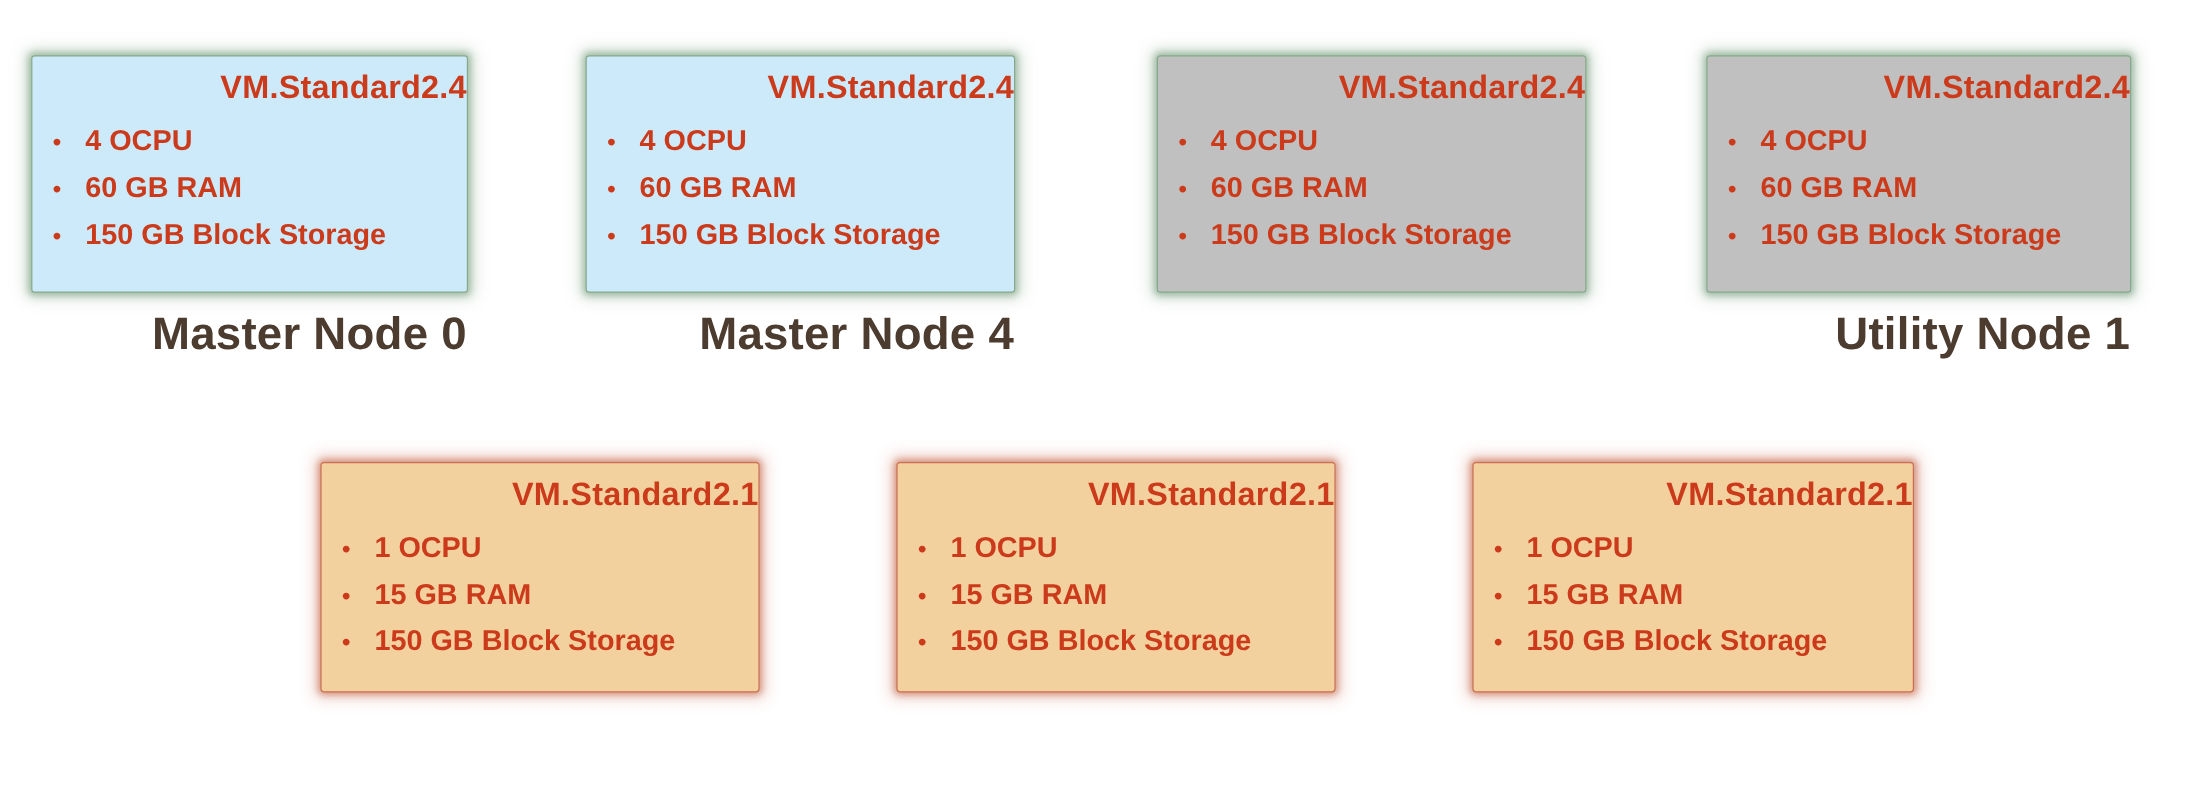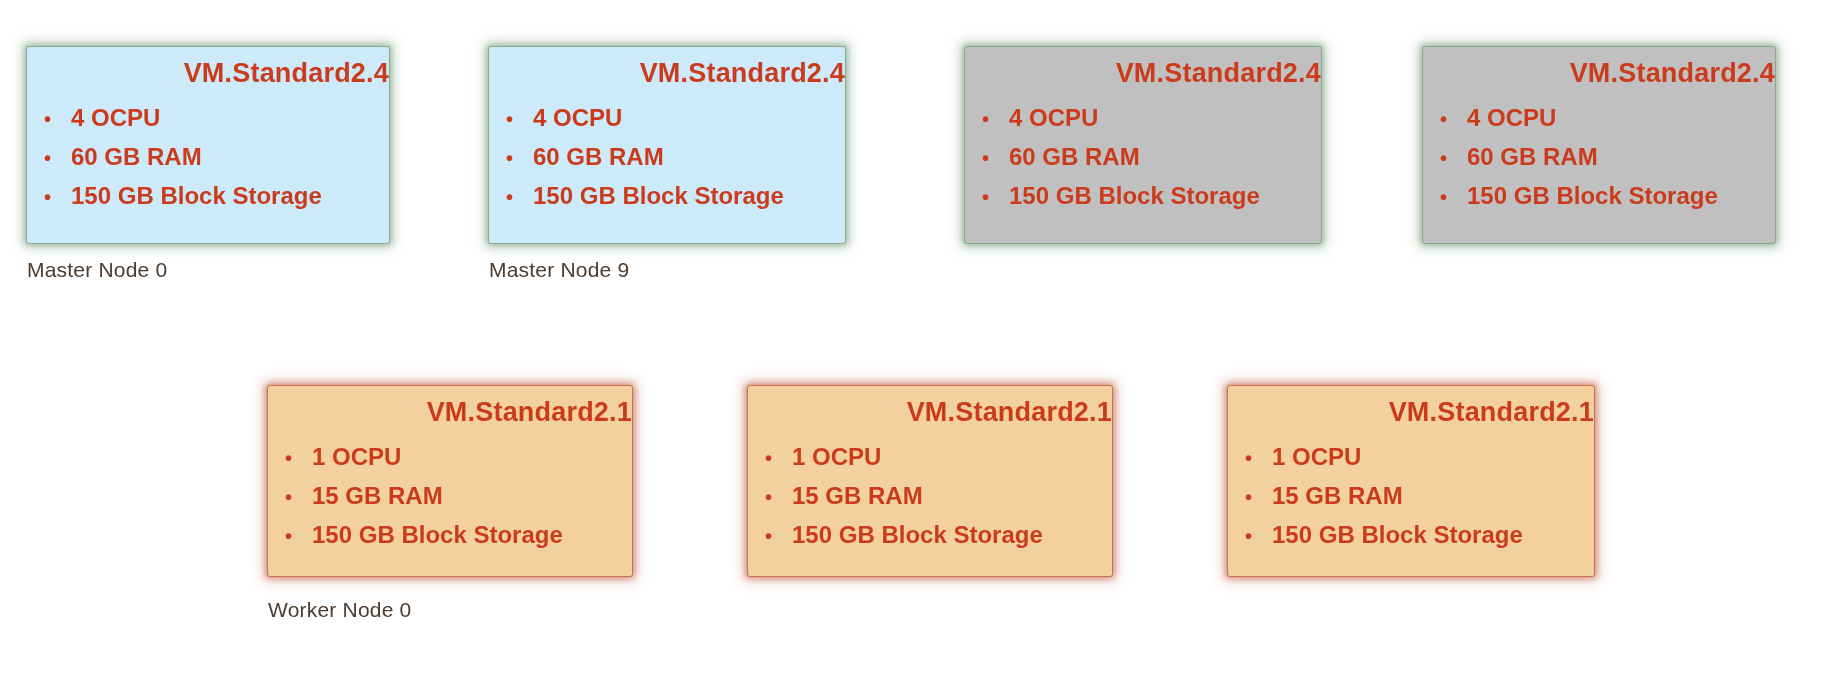--- a/index.html
+++ b/index.html
@@ -57,23 +57,23 @@
     line-height:37px;
     white-space:nowrap;
   }
   .bullet {
     flex:0 0 27px;
     width:27px;
     font-size:20px;
     color:#cb3b1b;
   }
   .caption {
-    text-align:left;
-    font-weight:400;
-    font-size:21px;
+    text-align:right;
+    font-weight:700;
+    font-size:38px;
     color:#4c3b2f;
     letter-spacing:0.2px;
   }
   .row1 .card { height:196px; }
   .row1 .caption { margin-top:15px; }
   .row2 .card { height:190px; }
   .row2 .caption { margin-top:22px; }
 </style>
 </head>
 <body>
@@ -110,21 +110,21 @@
       <li>
           <span class="bullet">•</span>
           <span>60 GB RAM</span>
         </li>
       <li>
           <span class="bullet">•</span>
           <span>150 GB Block Storage</span>
         </li>
     </ul>
   </div>
-  <div class="caption">Master Node 9</div>
+  <div class="caption">Master Node 4</div>
 </div>
 
 <div class="node row1 utility" style="left:965px; top:47px; width:356px;">
   <div class="card">
     <div class="vm-title">VM.Standard2.4</div>
     <ul class="specs">
       <li>
           <span class="bullet">•</span>
           <span>4 OCPU</span>
         </li>
@@ -151,41 +151,41 @@
       <li>
           <span class="bullet">•</span>
           <span>60 GB RAM</span>
         </li>
       <li>
           <span class="bullet">•</span>
           <span>150 GB Block Storage</span>
         </li>
     </ul>
   </div>
+  <div class="caption">Utility Node 1</div>
 </div>
 
 <div class="node row2 worker" style="left:268px; top:386px; width:364px;">
   <div class="card">
     <div class="vm-title">VM.Standard2.1</div>
     <ul class="specs">
       <li>
           <span class="bullet">•</span>
           <span>1 OCPU</span>
         </li>
       <li>
           <span class="bullet">•</span>
           <span>15 GB RAM</span>
         </li>
       <li>
           <span class="bullet">•</span>
           <span>150 GB Block Storage</span>
         </li>
     </ul>
   </div>
-  <div class="caption">Worker Node 0</div>
 </div>
 
 <div class="node row2 worker" style="left:748px; top:386px; width:364px;">
   <div class="card">
     <div class="vm-title">VM.Standard2.1</div>
     <ul class="specs">
       <li>
           <span class="bullet">•</span>
           <span>1 OCPU</span>
         </li>

